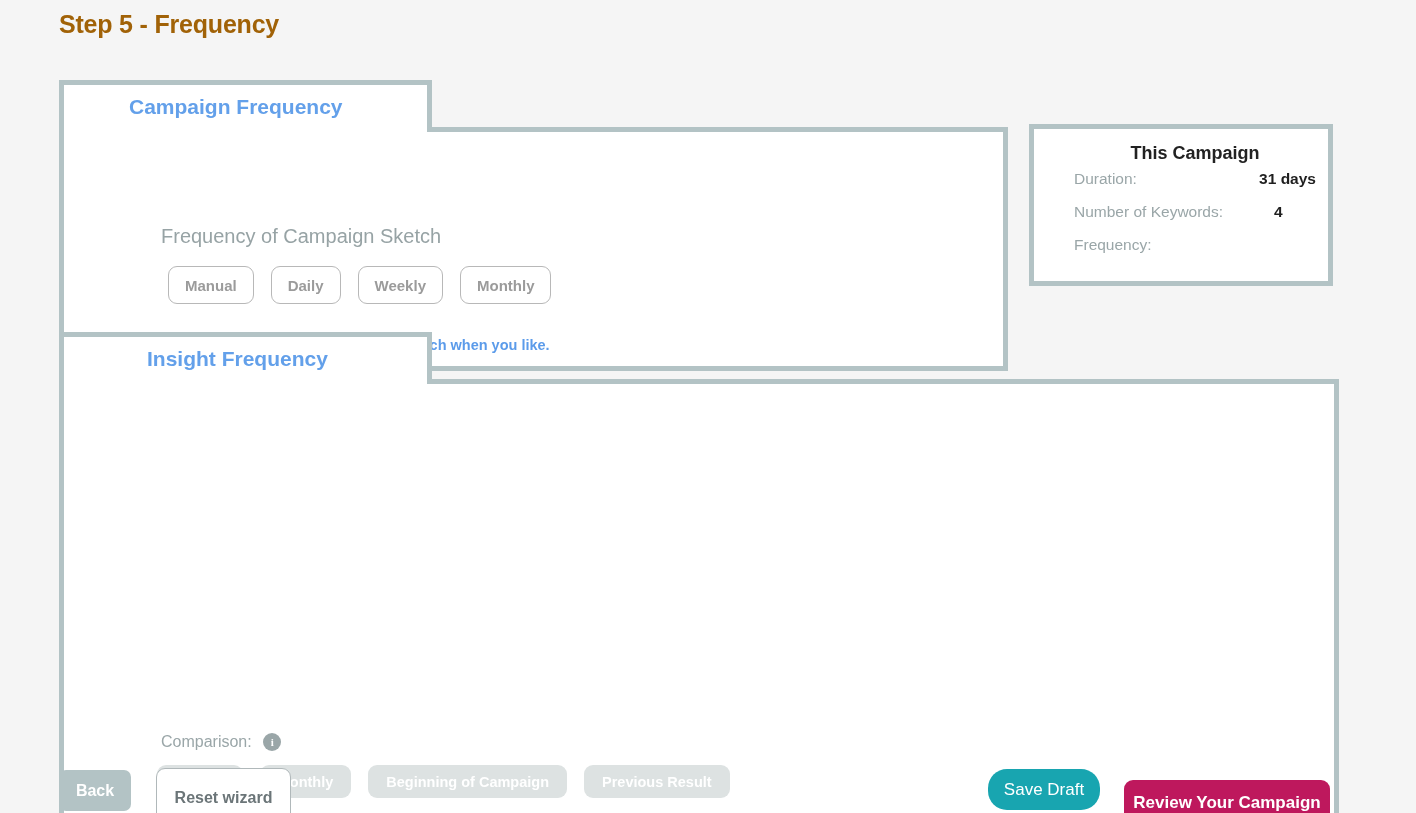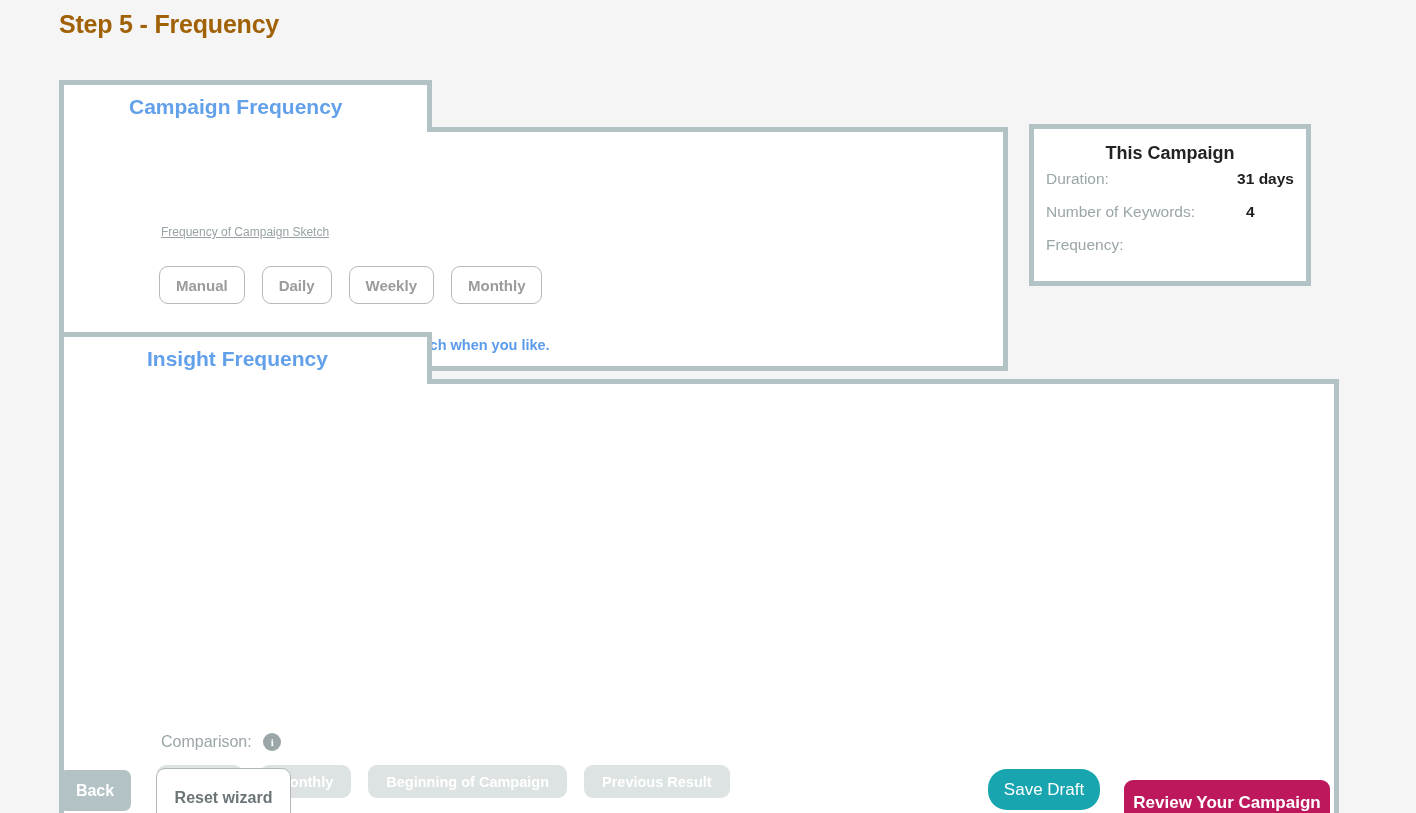--- a/index.html
+++ b/index.html
@@ -49,21 +49,21 @@
   #campaign-panel .tab-title { left: 70px; top: 15px; }
   #campaign-panel .panel-body {
     left: 0; top: 47px; width: 949px; height: 244px;
   }
   #campaign-panel .panel-cover {
     left: 5px; top: 42px; width: 363px; height: 12px;
   }
 
   .field-label {
     position: absolute;
-    font-size: 12px; color: #97a3a5; white-space: nowrap; text-decoration: underline;
+    font-size: 20px; color: #97a3a5; white-space: nowrap;
   }
 
   .pill-row { position: absolute; display: flex; gap: 17px; }
   .pill-outline {
     border: 1.6px solid #b8b8b8;
     border-radius: 9px;
     background: #ffffff;
     color: #9b9b9b;
     font-size: 15px; font-weight: bold;
     font-family: "Liberation Sans", sans-serif;
@@ -74,22 +74,22 @@
   }
   .hint-link {
     position: absolute;
     font-size: 14.5px; font-weight: bold; color: #5b9bea;
     white-space: nowrap; text-decoration: none; cursor: pointer;
   }
 
   
   #campaign-summary {
     position: absolute; left: 1029px; top: 124px;
-    width: 282px; height: 162px;
-    background: #ffffff; border: 5px solid #b3c3c5;
+    width: 304px; height: 162px;
+    background: #ffffff; border: 5px solid #b3c3c5; padding-left: 28px;
   }
   #campaign-summary .card-title {
     margin-top: 14px; text-align: center;
     font-size: 18px; font-weight: bold; color: #222;
   }
   .summary-rows { margin-top: 6px; padding: 0 12px; }
   .summary-row {
     display: flex; align-items: baseline;
     height: 33px;
   }
@@ -180,21 +180,21 @@
   <div class="page-title">Step 5 - Frequency</div>
 
   <div class="tabpanel" id="campaign-panel">
     <div class="tab-strip"></div>
     <div class="panel-body"></div>
     <div class="panel-cover"></div>
     <div class="tab-title">Campaign Frequency</div>
 
     <div class="field-label" style="left:102px; top:145px;">Frequency of Campaign Sketch</div>
 
-    <div class="pill-row" style="left:100px; top:186px;">
+    <div class="pill-row" style="left:109px; top:186px;">
       <div class="pill-outline">Manual</div>
       <div class="pill-outline">Daily</div>
       <div class="pill-outline">Weekly</div>
       <div class="pill-outline">Monthly</div>
     </div>
 
     <a class="hint-link" style="left:102px; top:257px;">Manual - Allows you to run a SERPsketch when you like.</a>
   </div>
 
   <div id="campaign-summary">

